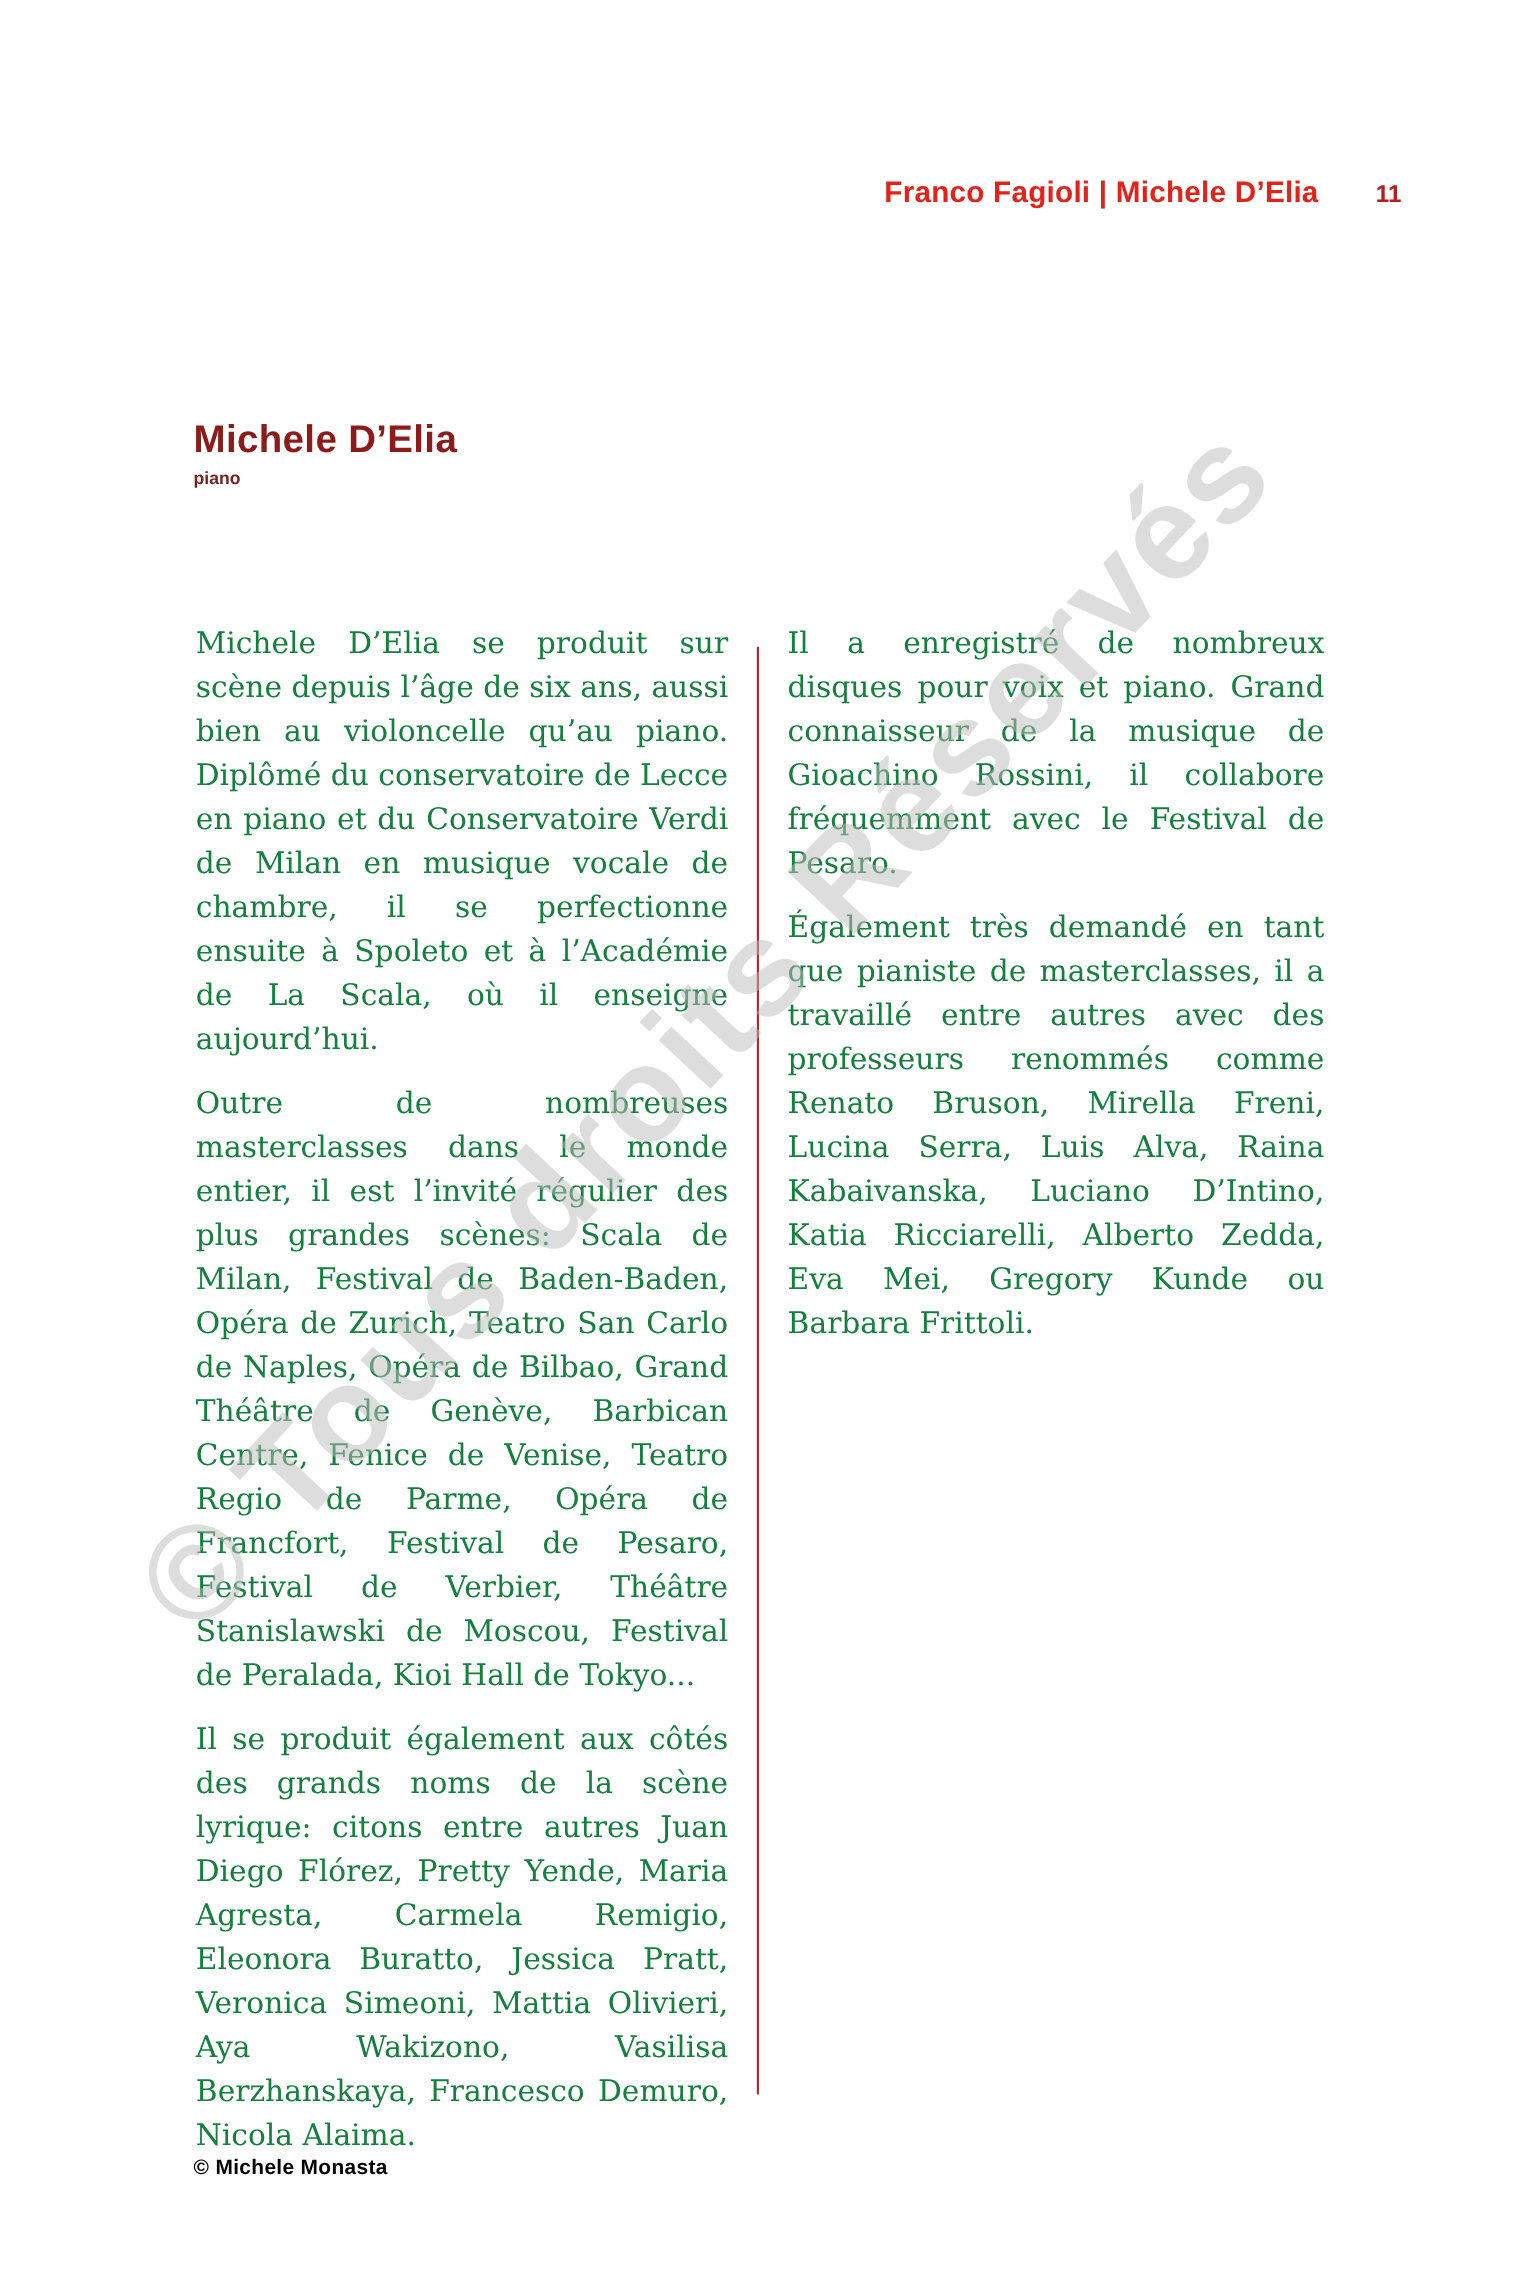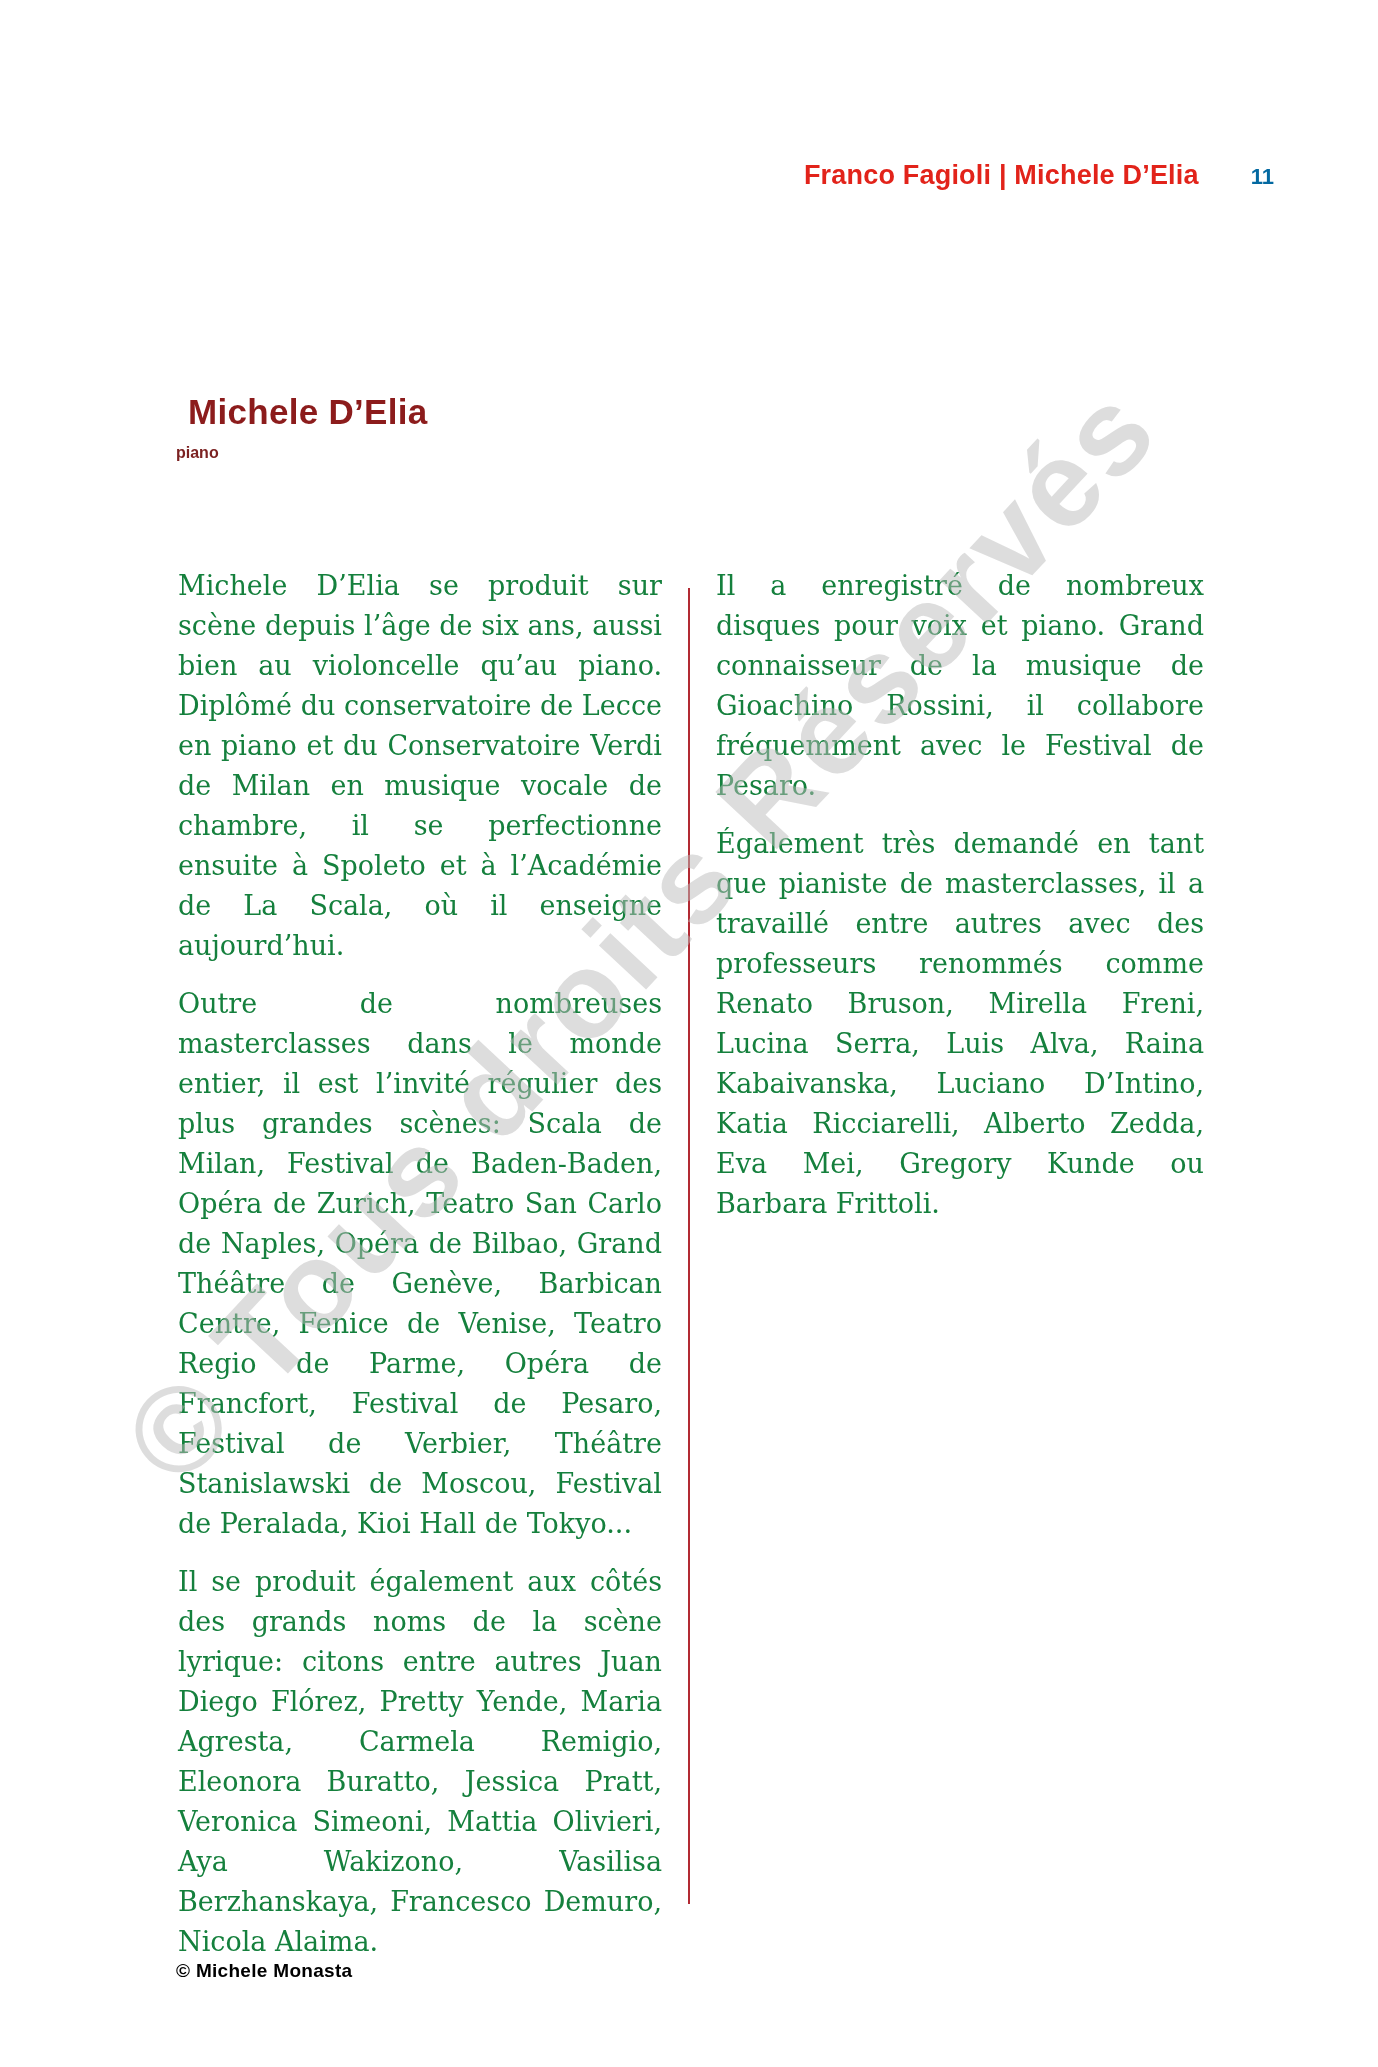--- a/index.html
+++ b/index.html
@@ -27,34 +27,34 @@
     align-items: baseline;
     gap: 52px;
   }
   .running-title {
     color: #e2231a;
     font-weight: bold;
     font-size: 27px;
     letter-spacing: 0.2px;
   }
   .page-number {
-    color: #0369a1;
+    color: #b91c1c;
     font-weight: bold;
     font-size: 22px;
     margin-top: 26px;
   }
 
   
   .title-block {
     position: absolute;
     left: 176px;
     top: 380px;
   }
   .title-name {
-    margin: 12px;
+    margin: 0;
     color: #8c1c1c;
     font-size: 35px;
     font-weight: bold;
     letter-spacing: 0.3px;
   }
   .title-sub {
     margin: 7px 0 0 0;
     color: #7b2121;
     font-size: 16px;
     font-weight: bold;

